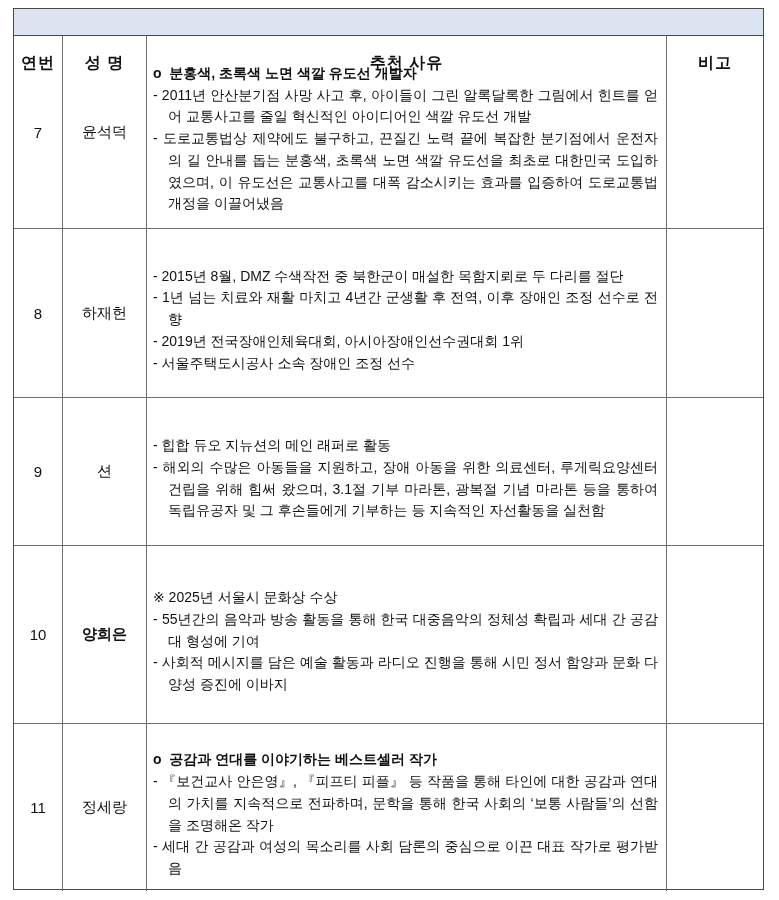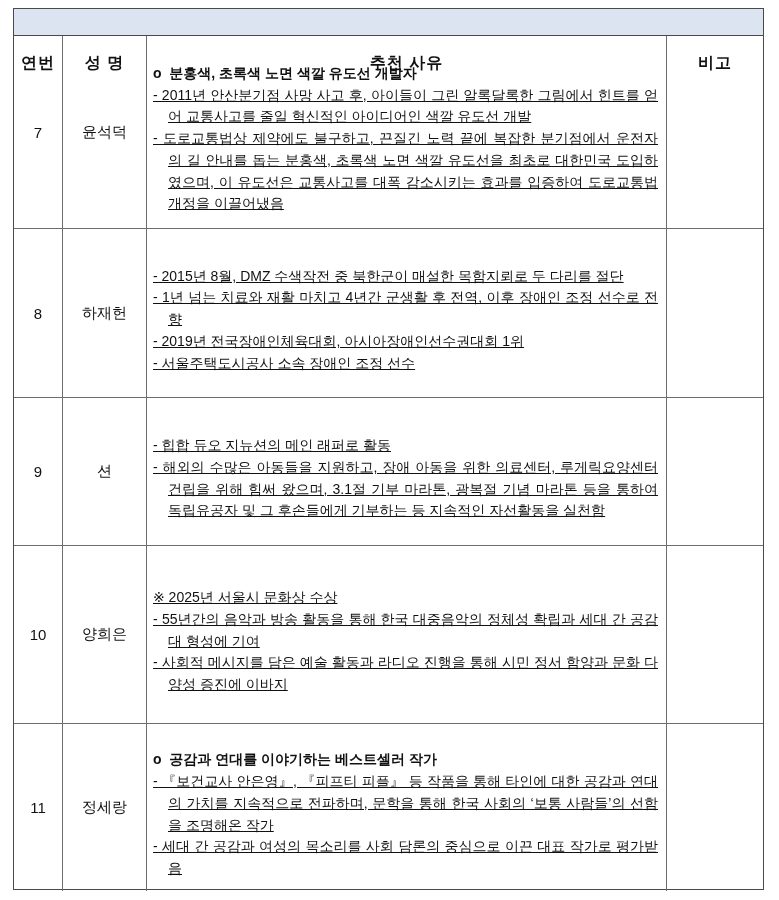--- a/index.html
+++ b/index.html
@@ -27,28 +27,28 @@
   }
   .trow:last-child{border-bottom:none;}
   .trow:nth-child(1){height:193px;flex:0 0 193px;}
   .trow:nth-child(2){height:169px;flex:0 0 169px;}
   .trow:nth-child(3){height:148px;flex:0 0 148px;}
   .trow:nth-child(4){height:178px;flex:0 0 178px;}
   .trow:nth-child(5){height:167px;flex:0 0 167px;}
   .cell{border-right:1px solid #6e6e6e;box-sizing:border-box;overflow:hidden;}
   .cell:last-child{border-right:none;}
   .num,.name{display:flex;align-items:center;justify-content:center;font-size:15px;}
-  .name.b{font-weight:normal;}
+  .name.b{font-weight:bold;}
   .reason{
     display:flex;flex-direction:column;justify-content:center;
     padding:20px 8px 6px 6px;font-size:14px;line-height:1.55;
   }
   .heading{white-space:pre-wrap;text-align:justify;}
   .heading.b{font-weight:bold;}
-  .item{padding-left:15px;text-indent:-15px;text-align:justify;word-break:keep-all;text-decoration:underline;}
+  .item{padding-left:15px;text-indent:-15px;text-align:justify;word-break:keep-all;}
   .reason .item{word-break:normal;}
 </style>
 </head>
 <body>
 
 <div class="doc-table">
   <div class="thead">
     <div class="hcell">연번</div>
     <div class="hcell">성 명</div>
     <div class="hcell">추천 사유</div>

